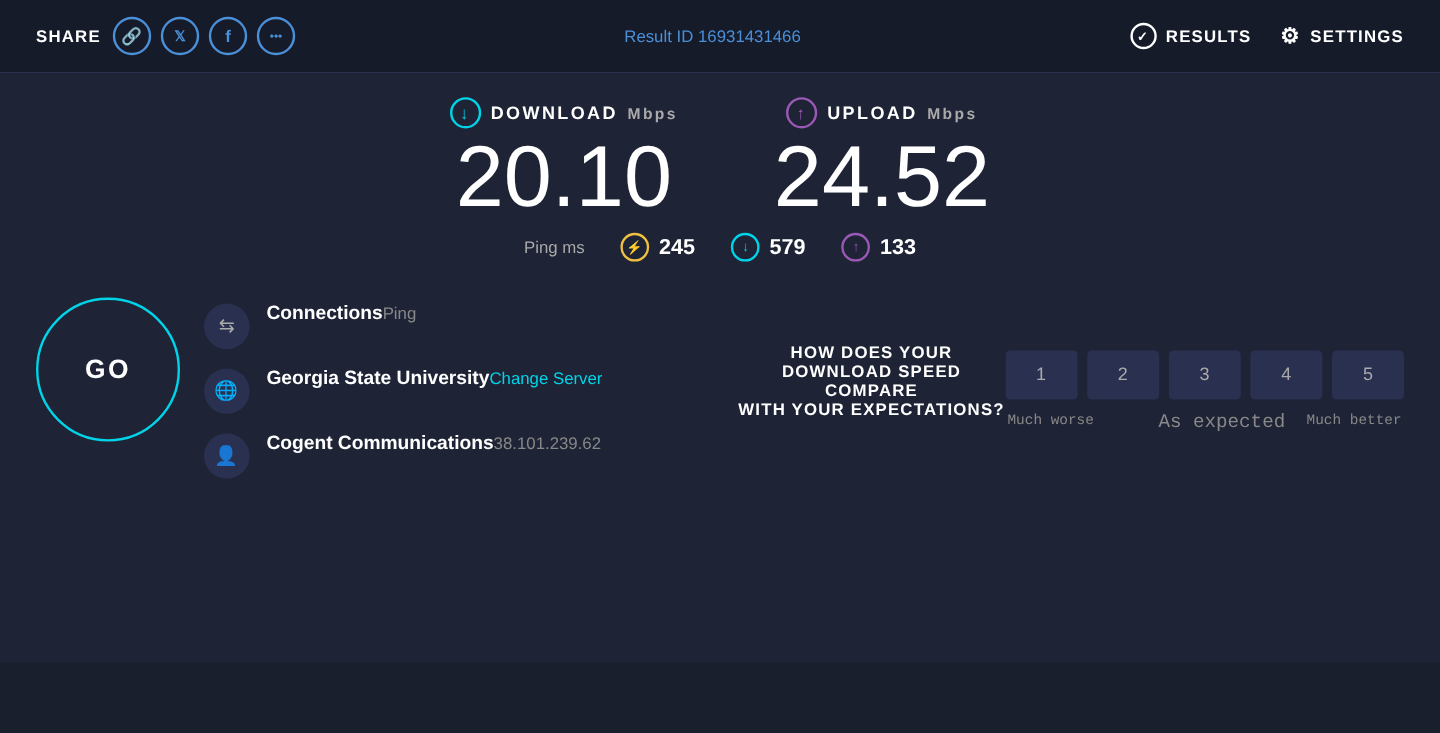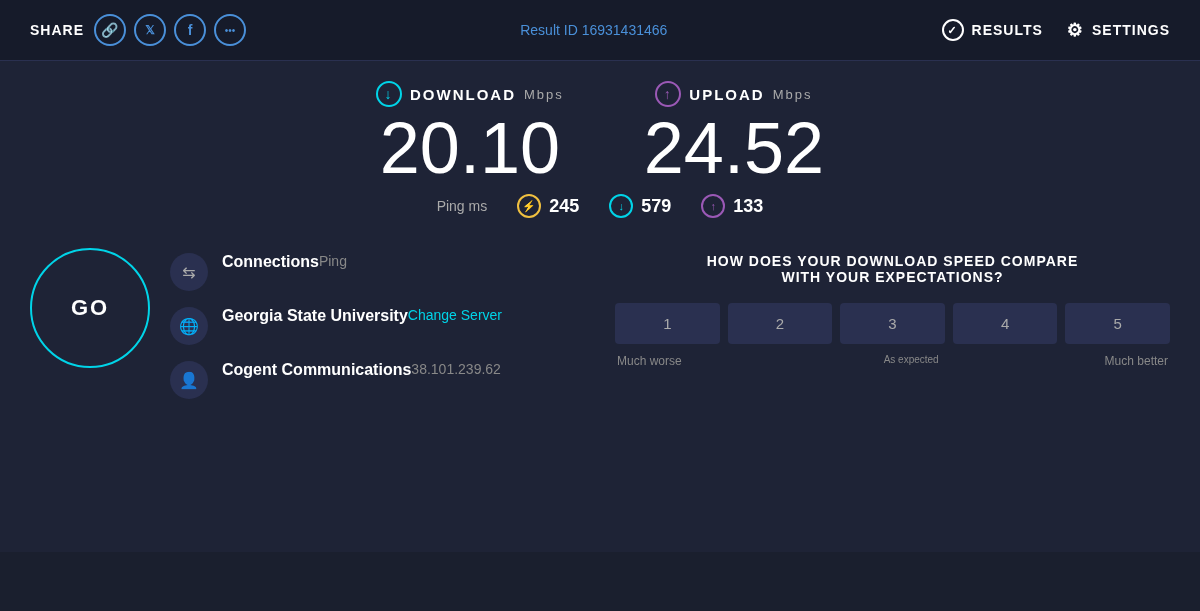--- a/index.html
+++ b/index.html
@@ -113,21 +113,21 @@
       align-items: center;
       gap: 8px;
       font-size: 15px;
       font-weight: bold;
       letter-spacing: 2px;
       margin-bottom: 5px;
     }
     .speed-label .unit {
       font-size: 13px;
       color: #aaa;
-      font-weight: normal;
+      font-weight: bold;
     }
     .speed-icon-down {
       width: 26px;
       height: 26px;
       border-radius: 50%;
       border: 2px solid #00d4e8;
       display: flex;
       align-items: center;
       justify-content: center;
       color: #00d4e8;
@@ -268,21 +268,21 @@
     }
     .info-link {
       font-size: 14px;
       color: #00d4e8;
       cursor: pointer;
     }
     
     .right-section {
       flex: 1;
       display: flex;
-      flex-direction: column;
+      flex-direction: row;
       align-items: center;
       padding-top: 5px;
     }
     .expectation-title {
       font-size: 14px;
       font-weight: bold;
       letter-spacing: 1px;
       text-align: center;
       margin-bottom: 18px;
       color: #fff;
@@ -303,27 +303,28 @@
       border-radius: 4px;
       color: #aaa;
       font-size: 15px;
       cursor: pointer;
       text-align: center;
     }
     .rating-labels {
       display: flex;
       justify-content: space-between;
       padding: 0 2px;
+      font-family: Liberation Mono, monospace;
     }
     .rating-label-left {
       font-size: 12px;
       color: #888;
     }
     .rating-label-center {
-      font-size: 10px;
+      font-size: 16px;
       color: #888;
       margin-left: 36px;
     }
     .rating-label-right {
       font-size: 12px;
       color: #888;
     }
   </style>
 </head>
 <body>

